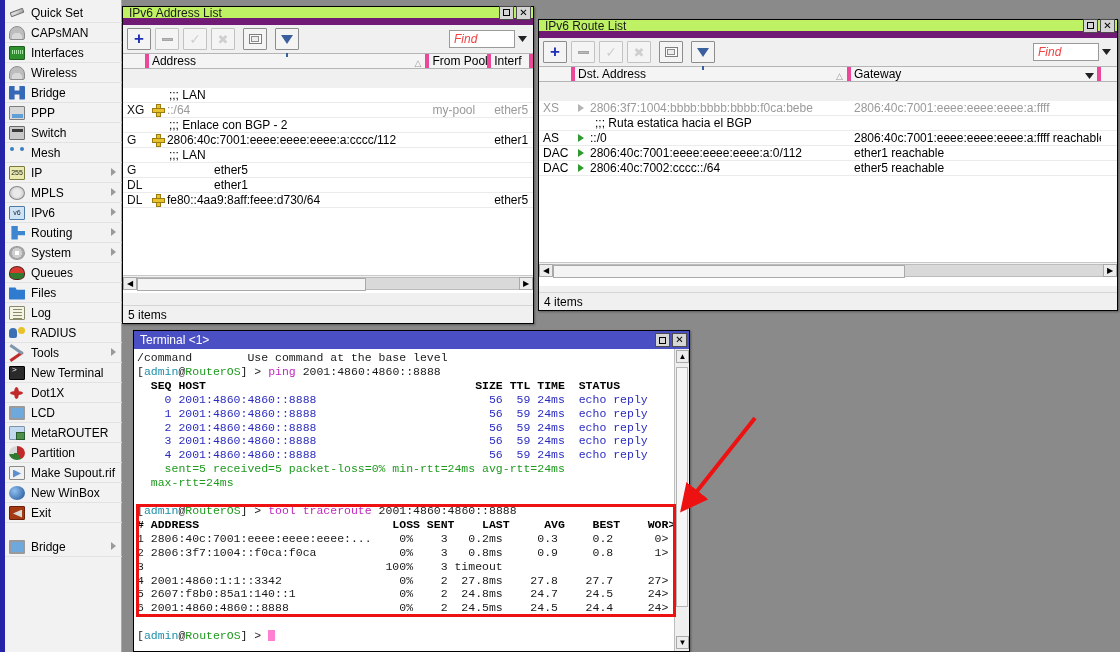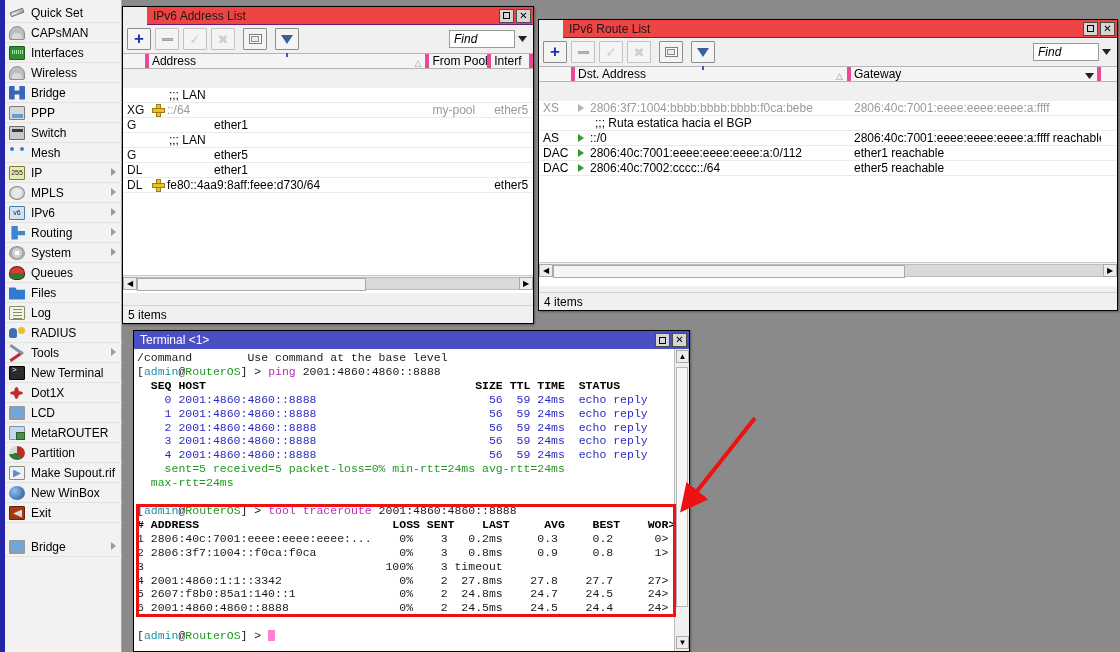--- a/index.html
+++ b/index.html
@@ -90,21 +90,21 @@
   .ic-exit { background:#a33a14; border:1px solid #6b2109; }
   .ic-exit:after{content:"";position:absolute;left:3px;top:3px;width:9px;height:8px;background:#d9d9d9;clip-path:polygon(100% 0,0 50%,100% 100%);}
   .ic-windows { background:#6fa8dc; border:2px solid #9a9a9a; }
 
   
   .win { position:absolute; background:#f0f0f0; border:1px solid #000; box-shadow:1px 1px 2px rgba(0,0,0,.35); }
   .win-title {
     height:18px; display:flex; align-items:center;
     padding:0 2px 0 6px; font-size:12px; user-select:none;
   }
-  .win-title.inactive { background:#ef4444; color:#1a1a1a; border-bottom:1px solid #701a75;margin-left:24px;}
+  .win-title.inactive { background:#bef264; color:#1a1a1a; border-bottom:7px solid #701a75;}
   .win-title.active { background:#4b4fc4; color:#fff; }
   .win-title .tt { flex:1; white-space:nowrap; }
   .win-btns { display:flex; gap:2px; }
   .wbtn {
     width:15px; height:14px; background:#d6d6d6; border:1px solid #4a4a4a;
     display:flex; align-items:center; justify-content:center;
     font-size:10px; line-height:1; color:#000; cursor:pointer;
   }
   .wbtn .sq { width:7px;height:7px;border:1.5px solid #000; }
 
@@ -120,21 +120,21 @@
   .plus { font-weight:bold; font-size:17px; color:#1f2fb5; line-height:0.8;}
   .minus { width:11px;height:3px;background:#b9b9b9;display:block;border:1px solid #a5a5a5;}
   .chk { color:#cfcfcf; font-size:14px;}
   .xx { color:#cfcfcf; font-size:13px;}
   .cmt { width:13px;height:10px;border:1px solid #7d7d7d;background:#fafafa;position:relative;}
   .cmt:after{content:"";position:absolute;left:1px;top:1px;width:6px;height:4px;border:1px solid #8d8d8d;background:#ededed;}
   .funnel { width:0;height:0;border-left:6px solid transparent;border-right:6px solid transparent;border-top:9px solid #3a5f9e; position:relative;}
   .funnel:after{content:"";position:absolute;left:-1px;top:9px;width:2px;height:4px;background:#3a5f9e;}
   .find {
     position:absolute; right:18px; top:5px; width:66px; height:18px;
-    border:1px solid #9a9a9a; background:#fff; color:#000000;
+    border:1px solid #9a9a9a; background:#fff; color:#ef4444;
     font-size:12px; font-style:italic; padding:0 4px; line-height:16px;
   }
   .find-dd {
     position:absolute; right:5px; top:5px; width:11px;height:18px;
     display:flex;align-items:center;justify-content:center;
   }
 
   
   .thead { display:flex; height:16px; background:#f4f4f4; border-top:1px solid #b5b5b5; border-bottom:1px solid #b5b5b5; font-size:12px;}
   .th { border-right:4px solid #ec4899; padding:0 3px; line-height:15px; overflow:hidden; white-space:nowrap; position:relative;}
@@ -417,22 +417,29 @@
           <div class="td cm" style="width: 282px;">;;; LAN</div>
           <div class="td" style="width: 62px;"></div>
           <div class="td" style="width: 42px;"></div>
         </div>
         <div class="tr disabled-row">
           <div class="td flagcol">XG</div>
           <div class="td" style="width: 282px;"><span class="addr-ico"></span>::/64</div>
           <div class="td" style="width: 62px;">my-pool</div>
           <div class="td" style="width: 42px;">ether5</div>
         </div>
+        <div class="tr comment-row">
+          <div class="td flagcol"></div>
+          <div class="td cm" style="width: 282px;">;;; Enlace con BGP - 2</div>
+          <div class="td" style="width: 62px;"></div>
+          <div class="td" style="width: 42px;"></div>
+        </div>
         <div class="tr">
           <div class="td flagcol">G</div>
+          <div class="td" style="width: 282px;"><span class="addr-ico"></span>2806:40c:7001:eeee:eeee:eeee:a:cccc/112</div>
           <div class="td" style="width: 62px;"></div>
           <div class="td" style="width: 42px;">ether1</div>
         </div>
         <div class="tr comment-row">
           <div class="td flagcol"></div>
           <div class="td cm" style="width: 282px;">;;; LAN</div>
           <div class="td" style="width: 62px;"></div>
           <div class="td" style="width: 42px;"></div>
         </div>
         <div class="tr">

